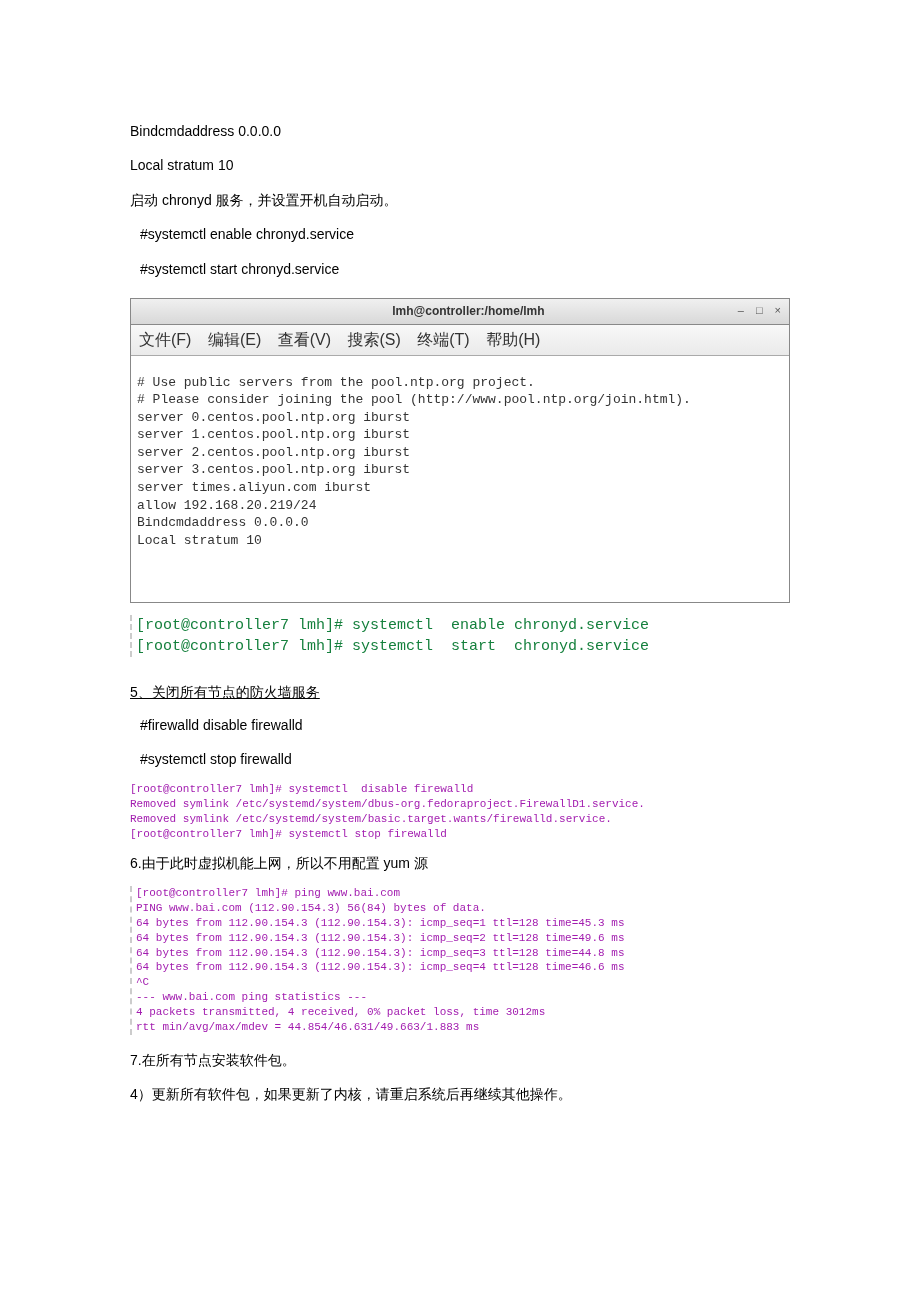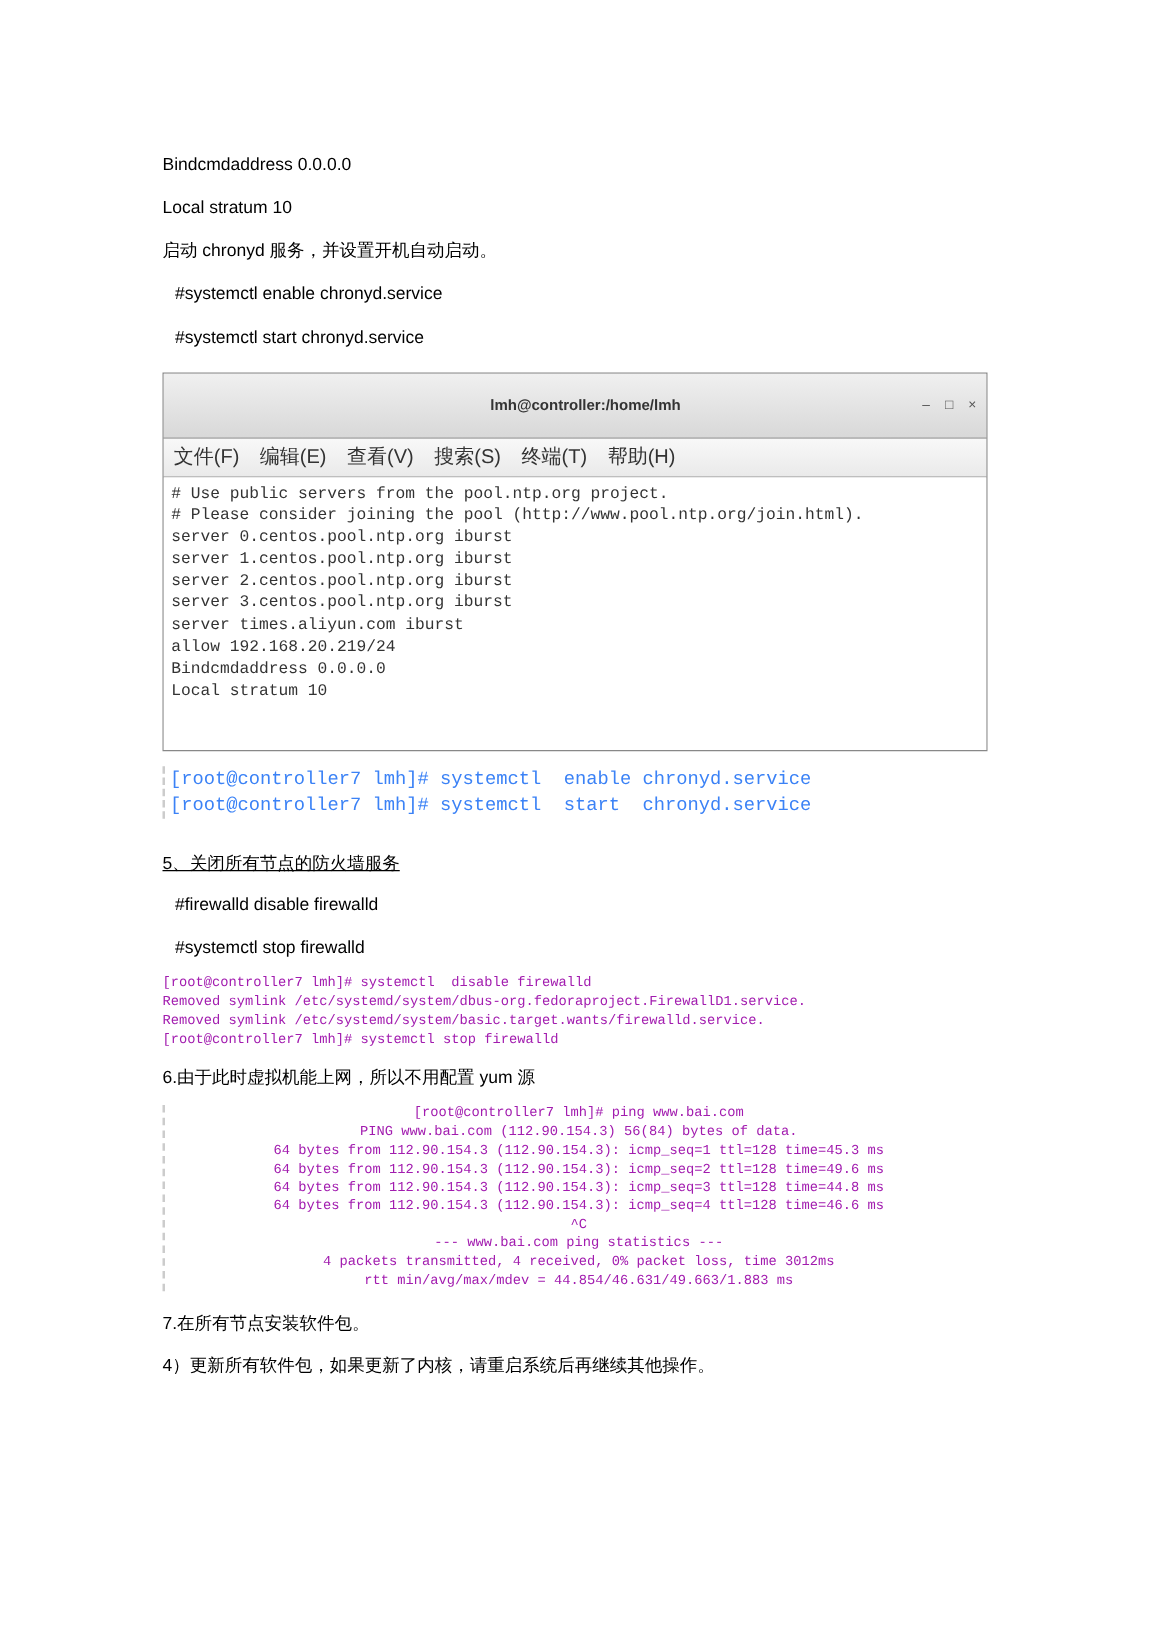--- a/index.html
+++ b/index.html
@@ -22,23 +22,23 @@
     .indent {
       padding-left: 10px;
     }
     .terminal-window {
       border: 1px solid #888;
       margin: 18px 0 10px 0;
     }
     .terminal-titlebar {
       background: linear-gradient(to bottom, #f0f0f0, #d8d8d8);
       border-bottom: 1px solid #888;
-      padding: 16px 8px;
+      padding: 3px 8px;
       display: flex;
-      align-items: center;
+      align-items: flex-start;
       justify-content: space-between;
       font-size: 12px;
       gap: 44px;
     }
     .terminal-title {
       flex: 1;
       text-align: center;
       font-weight: bold;
       color: #333;
     }
@@ -53,33 +53,33 @@
       border-bottom: 1px solid #aaa;
       padding: 2px 8px;
       font-size: 16px;
       color: #333;
     }
     .terminal-menubar span {
       margin-right: 12px;
     }
     .terminal-body {
       background: #fff;
-      padding: 4px 6px;
+      padding: 18px 6px;
       font-family: "Courier New", monospace;
       font-size: 13px;
       line-height: 1.35;
       color: #333;
       white-space: pre;
       min-height: 180px;
     }
     .mono-block {
       font-family: "Courier New", monospace;
       font-size: 15px;
       line-height: 1.4;
-      color: #3b82f6;
+      color: #15803d;
       margin: 12px 0;
       white-space: pre-wrap;
       border-left: 2px dashed #ccc;
       padding-left: 4px;
     }
     .mono-small {
       font-family: "Courier New", monospace;
       font-size: 11px;
       line-height: 1.35;
       color: #a21caf;
@@ -139,21 +139,21 @@
 
 <div class="section-heading">5、关闭所有节点的防火墙服务</div>
 <div class="text-block indent">#firewalld    disable firewalld</div>
 <div class="text-block indent">#systemctl stop firewalld</div>
 <div class="mono-small">[root@controller7 lmh]# systemctl  disable firewalld
 Removed symlink /etc/systemd/system/dbus-org.fedoraproject.FirewallD1.service.
 Removed symlink /etc/systemd/system/basic.target.wants/firewalld.service.
 [root@controller7 lmh]# systemctl stop firewalld</div>
 
 <div class="text-block">6.由于此时虚拟机能上网，所以不用配置 yum 源</div>
-<div class="mono-small" style="border-left:2px dashed #ccc; padding-left:4px;text-align:center;">[root@controller7 lmh]# ping www.bai.com
+<div class="mono-small" style="border-left:2px dashed #ccc; padding-left:4px;">[root@controller7 lmh]# ping www.bai.com
 PING www.bai.com (112.90.154.3) 56(84) bytes of data.
 64 bytes from 112.90.154.3 (112.90.154.3): icmp_seq=1 ttl=128 time=45.3 ms
 64 bytes from 112.90.154.3 (112.90.154.3): icmp_seq=2 ttl=128 time=49.6 ms
 64 bytes from 112.90.154.3 (112.90.154.3): icmp_seq=3 ttl=128 time=44.8 ms
 64 bytes from 112.90.154.3 (112.90.154.3): icmp_seq=4 ttl=128 time=46.6 ms
 ^C
 --- www.bai.com ping statistics ---
 4 packets transmitted, 4 received, 0% packet loss, time 3012ms
 rtt min/avg/max/mdev = 44.854/46.631/49.663/1.883 ms</div>
 

